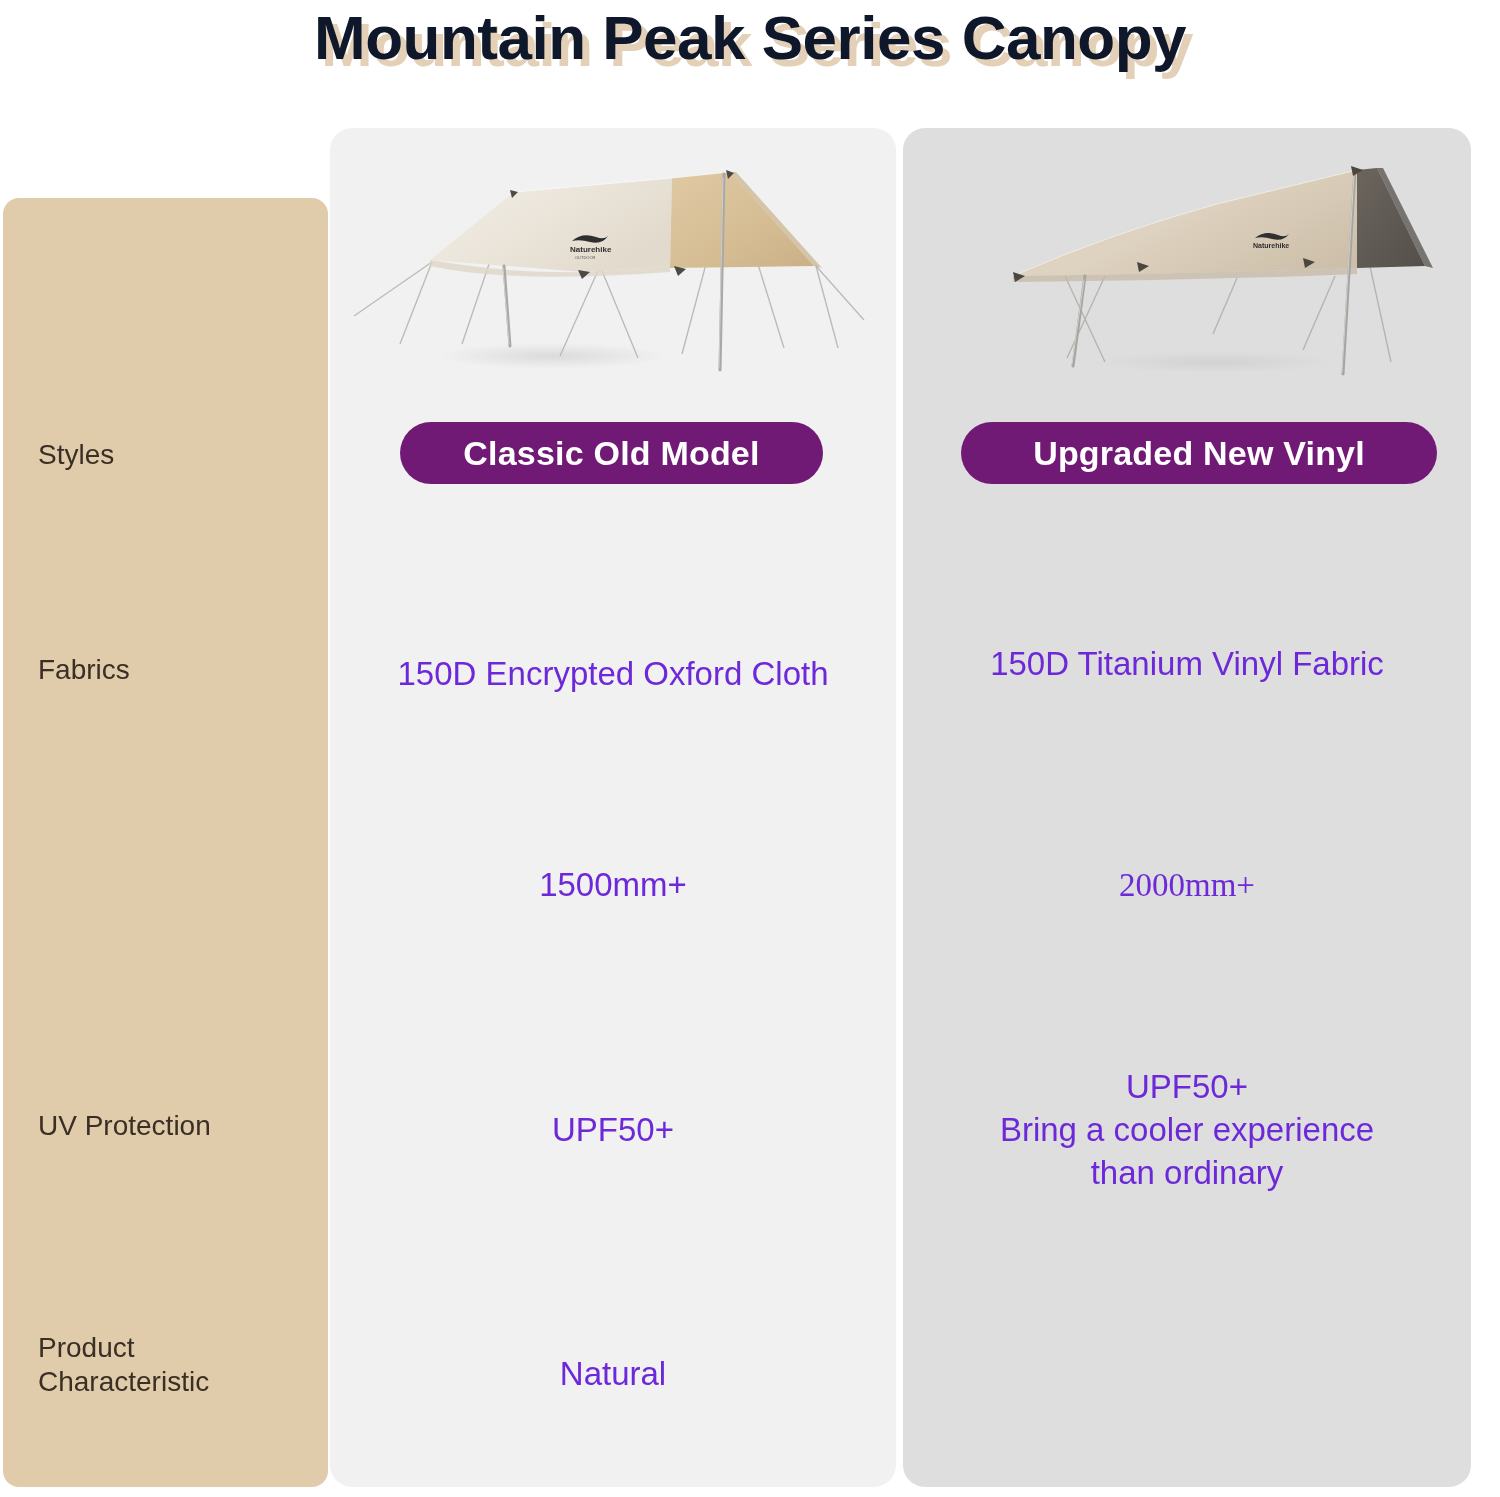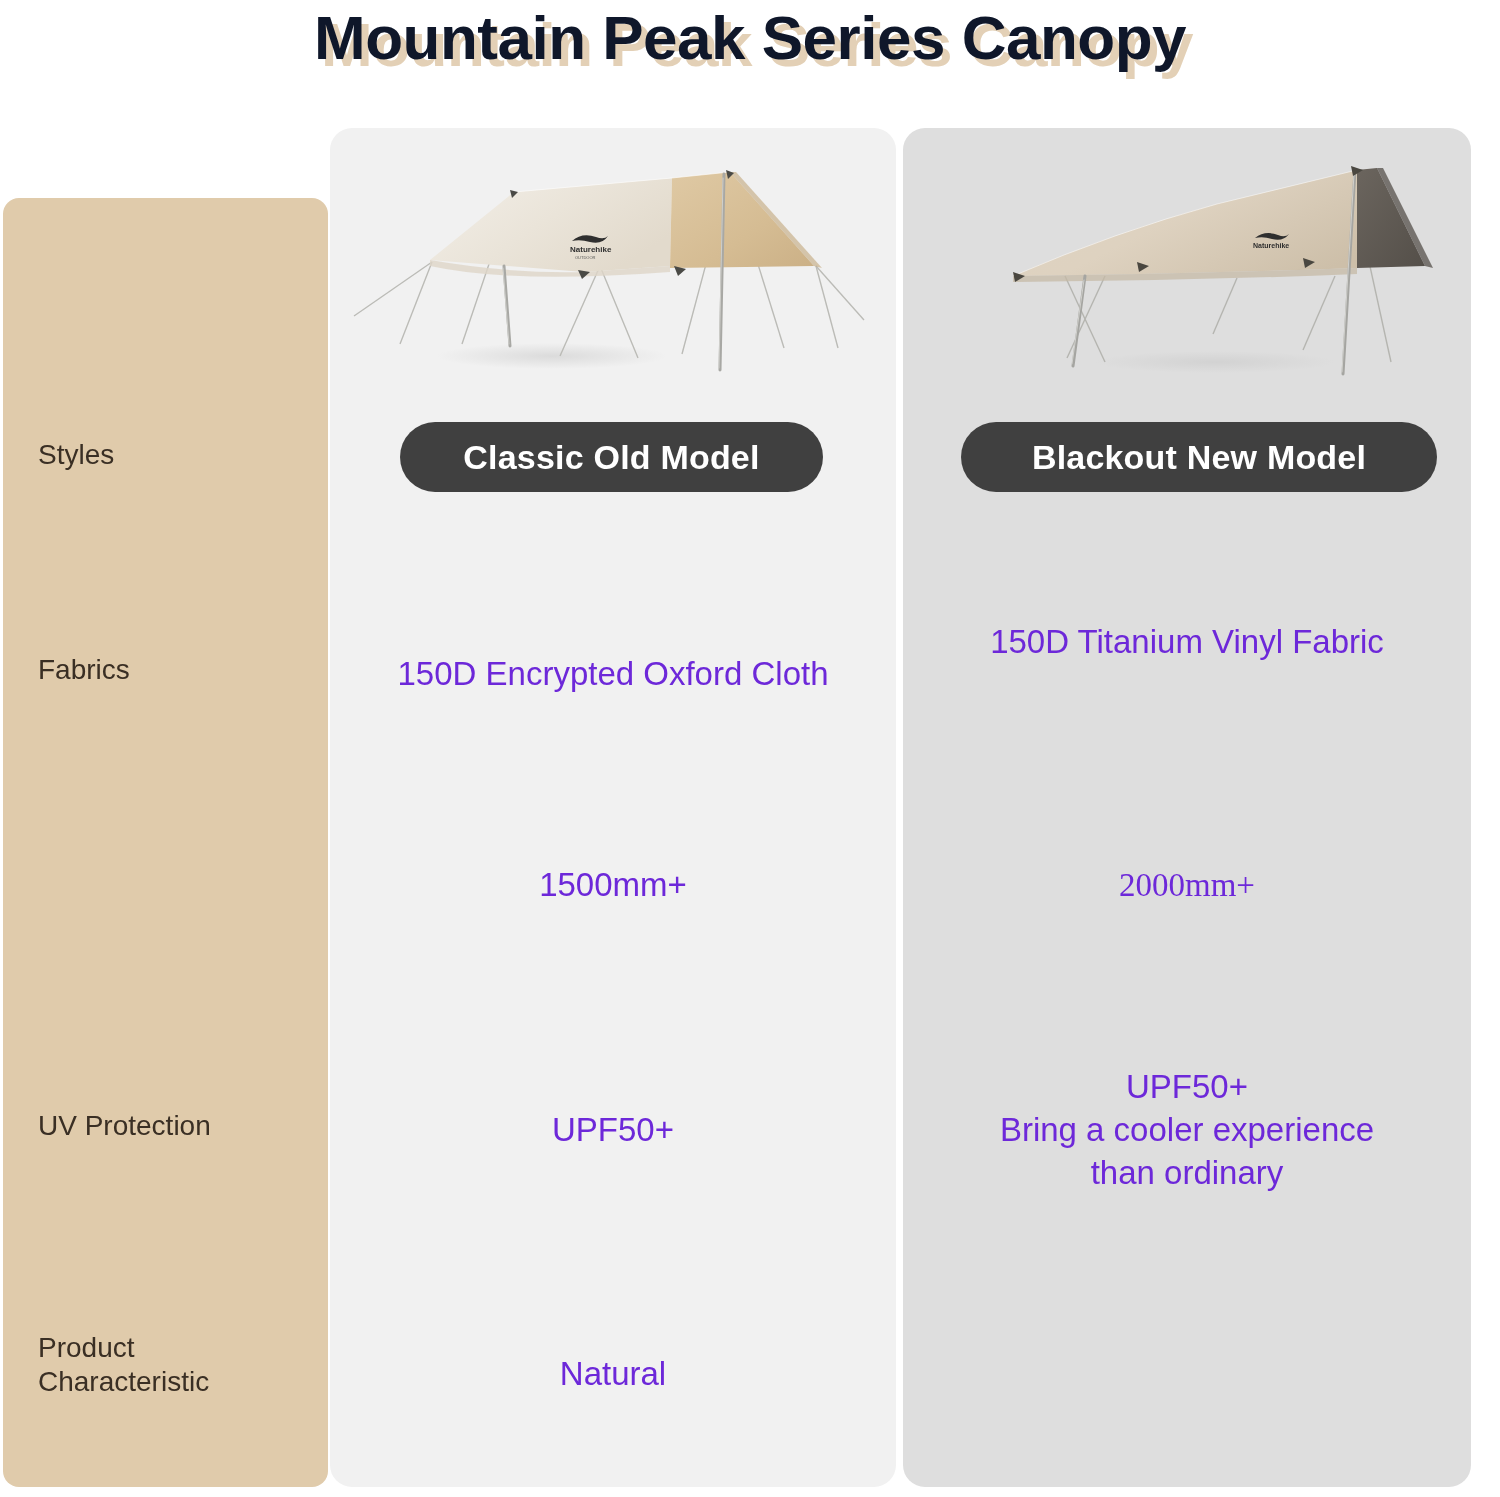--- a/index.html
+++ b/index.html
@@ -69,23 +69,23 @@
     line-height: 1.30;
     text-align: center;
     font-family: "Liberation Sans", sans-serif;
   }
   .cell-old { left: 330px; width: 566px; }
   .cell-new { left: 903px; width: 568px; }
 
   
   .pill {
     position: absolute;
-    height: 70px;
+    height: 62px;
     border-radius: 35px;
-    background: #404040;
+    background: #701a75;
     color: #ffffff;
     font-size: 34px;
     font-weight: bold;
     display: flex;
     align-items: center;
     justify-content: center;
     font-family: "Liberation Sans", sans-serif;
     letter-spacing: 0.2px;
   }
   .pill-old { left: 400px; top: 422px; width: 423px; }
@@ -230,26 +230,26 @@
       <g transform="translate(268,82)">
         <path d="M2 8 Q12 0 25 5 Q32 8 36 4 Q30 12 19 9 Q10 6 2 8 Z" fill="#2f2f2f"></path>
         <text x="0" y="18" font-family="Liberation Sans, sans-serif" font-size="7" font-weight="bold" fill="#2f2f2f">Naturehike</text>
       </g>
     </svg>
   </div>
 
   <div class="row-label" style="top:438px;">Styles</div>
 
   <div class="pill pill-old">Classic Old Model</div>
-  <div class="pill pill-new">Blackout New Model</div>
+  <div class="pill pill-new">Upgraded New Vinyl</div>
 
   <div class="row-label" style="top:653px;">Fabrics</div>
 
   <div class="cell cell-old" style="top:653px;">150D Encrypted Oxford Cloth</div>
-  <div class="cell cell-new" style="top:621px;">150D Titanium Vinyl Fabric</div>
+  <div class="cell cell-new" style="top:643px;">150D Titanium Vinyl Fabric</div>
 
 
   <div class="cell cell-old" style="top:864px;">1500mm+</div>
   <div class="cell cell-new" style="top:864px;font-family:Liberation Serif, serif;">2000mm+</div>
 
   <div class="row-label" style="top:1109px;">UV Protection</div>
 
   <div class="cell cell-old" style="top:1109px;">UPF50+</div>
   <div class="cell cell-new" style="top:1066px; white-space:pre-line;">UPF50+
 Bring a cooler experience

